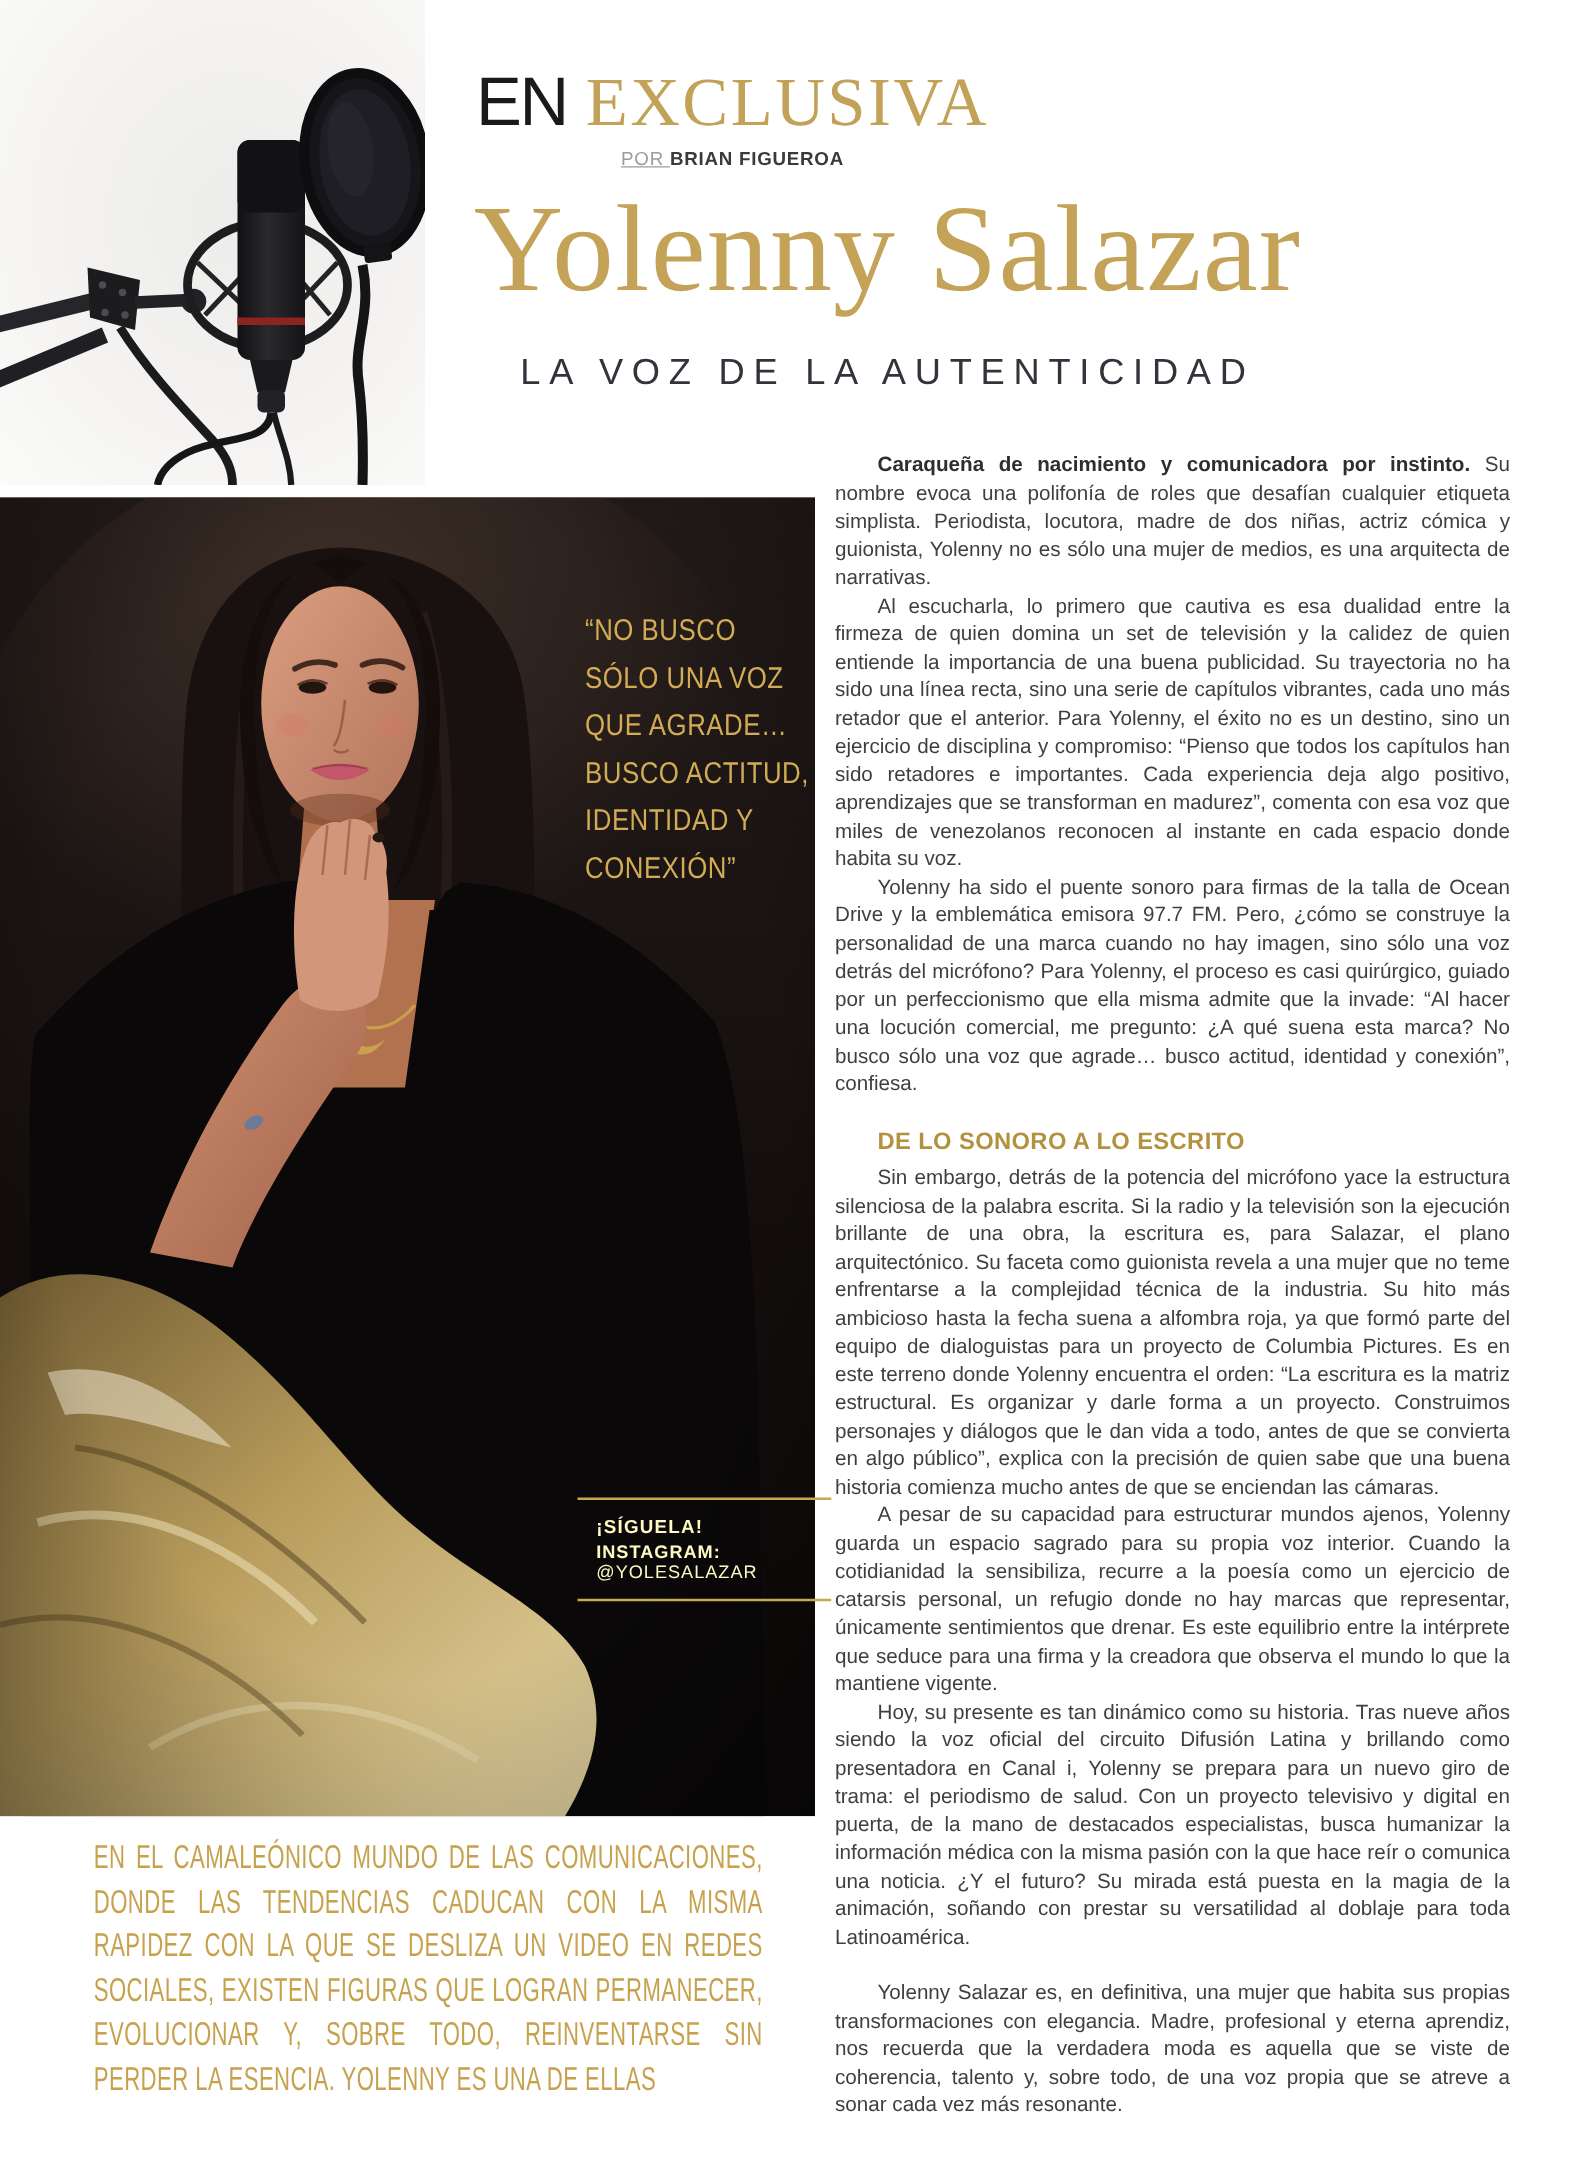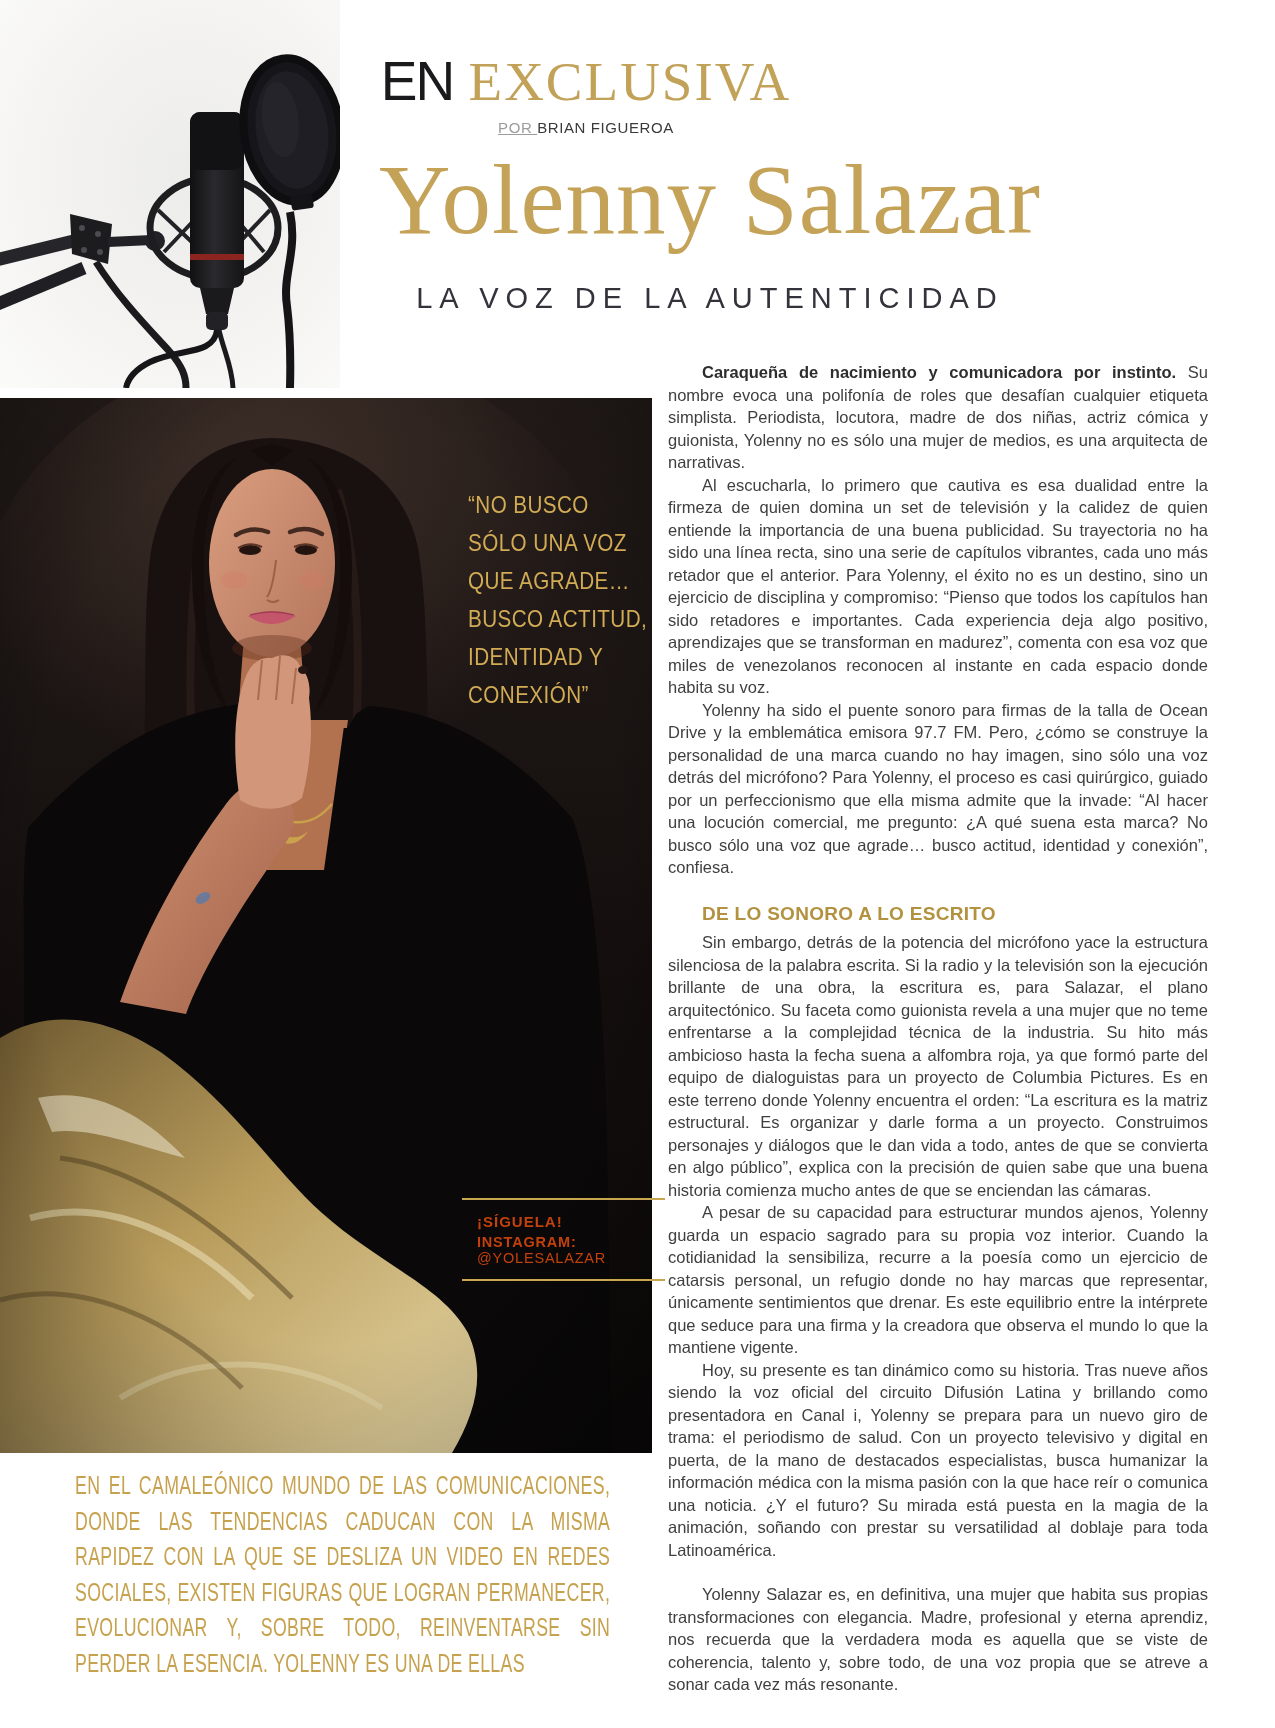--- a/index.html
+++ b/index.html
@@ -8,36 +8,36 @@
 
   
   .mic-figure{position:absolute;left:0;top:4;width:340px;height:388px;
               background:radial-gradient(ellipse at 55% 45%, #ececea 0%, #f4f3f1 55%, #fbfbfa 100%);}
   .header-left{position:absolute;left:330px;top:54px;width:512px;text-align:center;}
   .kicker{font-size:55px;line-height:1;color:#1d1d1f;letter-spacing:0px;}
   .kicker .k-prefix{font-family:"Liberation Sans",sans-serif;font-weight:300;letter-spacing:-2px;color:#1a1a1c;}
   .kicker .k-highlight{font-family:"Liberation Serif",serif;font-weight:400;letter-spacing:2px;color:#c2a258;}
   .byline{margin-top:10px;font-size:15px;letter-spacing:.6px;}
   .byline .b-label{color:#9c9c9c;font-weight:400;text-decoration:underline;}
-  .byline .b-author{color:#3a3a3a;font-weight:400;}
+  .byline .b-author{color:#3a3a3a;font-weight:700;}
   .main-title{position:absolute;left:145px;top:148px;width:1130px;text-align:center;
               font-family:"Liberation Serif",serif;font-weight:400;font-size:99px;line-height:1.05;
               color:#c4a359;letter-spacing:1px;}
   .subtitle{position:absolute;left:145px;top:282px;width:1130px;text-align:center;
             font-size:29px;font-weight:300;color:#34333c;letter-spacing:7px;}
 
   
   .portrait{position:absolute;left:0;top:398px;width:652px;height:870px;background:#120d0c;}
   .portrait svg{position:absolute;left:0;top:0;}
   .quote{position:absolute;left:468px;top:88px;width:230px;
          font-size:24px;line-height:38px;color:#d2ab55;letter-spacing:.5px;
          white-space:pre-line;transform:scale(.86,1);transform-origin:0 0;font-weight:400;}
   .follow{position:absolute;left:462px;top:800px;width:188px;
           border-top:2px solid #c9a74f;border-bottom:2px solid #c9a74f;
-          padding:13px 0 13px 15px;color:#c2410c;}
+          padding:13px 0 13px 15px;color:#fef9c3;}
   .follow .f-cta{display:block;font-size:15px;font-weight:700;letter-spacing:1px;}
   .follow .f-row{display:block;margin-top:4px;font-size:14.5px;letter-spacing:.8px;}
   .follow .f-label{font-weight:700;}
   .follow .f-handle{font-weight:400;}
 
   
   .caption-wrap{position:absolute;left:75px;top:1468px;width:535px;height:180px;}
   .caption{width:800px;transform:scale(.669,1);transform-origin:0 0;
            font-size:26.5px;line-height:35.5px;color:#c7a24e;letter-spacing:.5px;
            text-align:justify;font-weight:400;}

